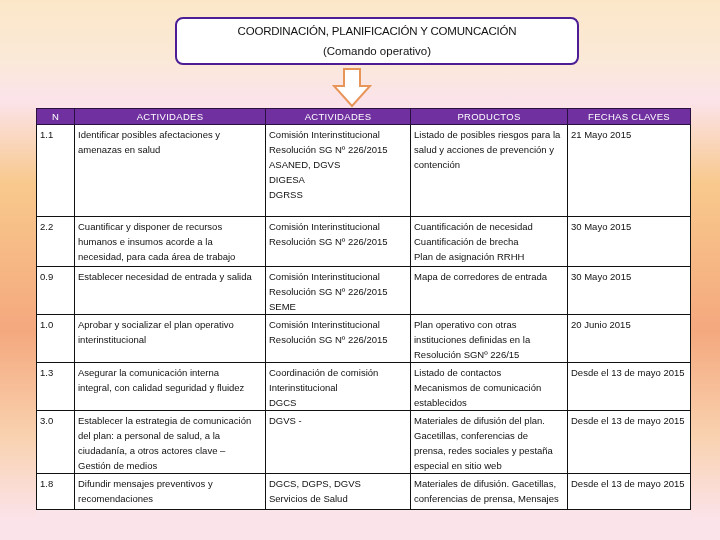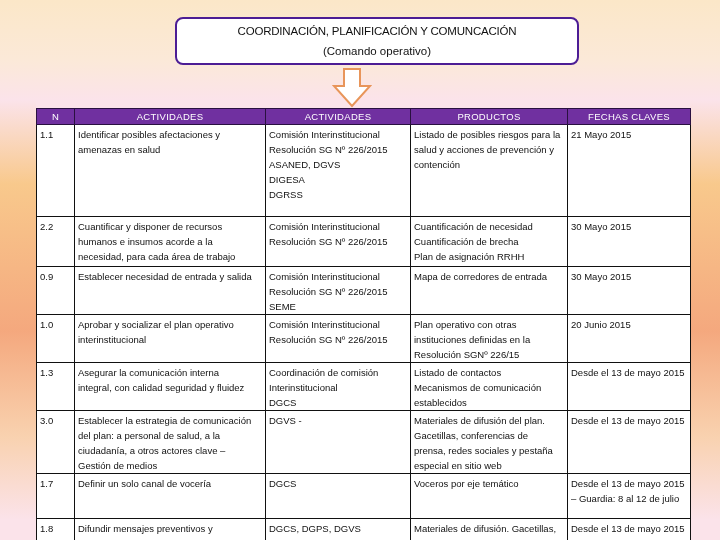--- a/index.html
+++ b/index.html
@@ -187,28 +187,20 @@
 del plan: a personal de salud, a la
 ciudadanía, a otros actores clave –
 Gestión de medios</td>
       <td>DGVS -</td>
       <td>Materiales de difusión del plan.
 Gacetillas, conferencias de
 prensa, redes sociales y pestaña
 especial en sitio web</td>
       <td>Desde el 13 de mayo 2015</td>
     </tr>
-    <tr style="height:45px">
-      <td>1.7</td>
-      <td>Definir un solo canal de vocería</td>
-      <td>DGCS</td>
-      <td>Voceros por eje temático</td>
-      <td>Desde el 13 de mayo 2015
-– Guardia: 8 al 12 de julio</td>
-    </tr>
     <tr style="height:36px">
       <td>1.8</td>
       <td>Difundir mensajes preventivos y
 recomendaciones</td>
       <td>DGCS, DGPS, DGVS
 Servicios de Salud</td>
       <td>Materiales de difusión. Gacetillas,
 conferencias de prensa, Mensajes</td>
       <td>Desde el 13 de mayo 2015</td>
     </tr>

